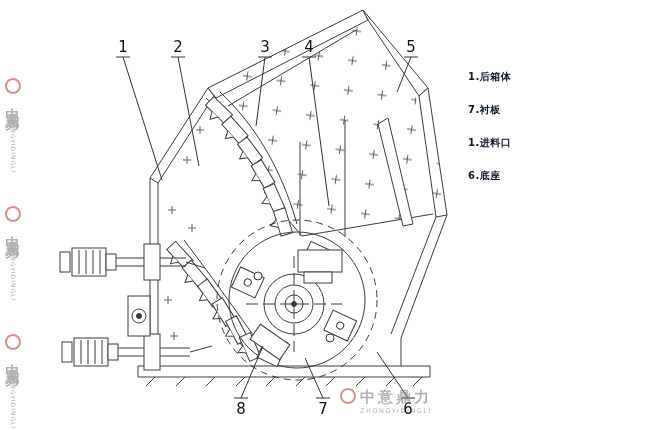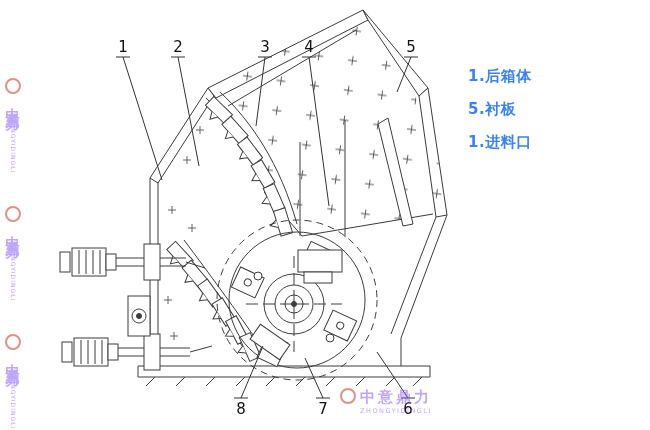--- a/index.html
+++ b/index.html
@@ -1,22 +1,22 @@
 <!DOCTYPE html>
 <html><head>
 <meta charset="utf-8">
 <style>
   html,body{margin:0;padding:0;background:#fff;}
   .stage{position:relative;width:650px;height:430px;background:#ffffff;overflow:hidden;
          font-family:"DejaVu Sans",sans-serif;}
   svg.diagram{position:absolute;left:0;top:0;}
   svg.diagram text{font-family:"DejaVu Sans",sans-serif;}
   .legend{position:absolute;left:468px;top:60px;width:175px;}
-  .legend-item{font-size:15px;font-weight:700;color:#3b82f6;line-height:33px;letter-spacing:.5px;}
-  .wm{position:absolute;color:#8b5cf6;opacity:.55;display:flex;align-items:center;}
+  .legend-item{font-size:10px;font-weight:700;color:#0f172a;line-height:33px;letter-spacing:.5px;}
+  .wm{position:absolute;color:#737373;opacity:.55;display:flex;align-items:center;}
   .wm-v{flex-direction:column;gap:3px;}
   .wm-v .cn{writing-mode:vertical-rl;text-orientation:upright;font-size:14px;font-weight:700;letter-spacing:3px;}
   .wm-v .en{writing-mode:vertical-rl;font-size:6px;letter-spacing:1px;}
   .wm-h{flex-direction:row;gap:4px;align-items:flex-start;}
   .wm-h .col{display:flex;flex-direction:column;align-items:center;}
   .wm-h .cn{font-size:15px;font-weight:700;letter-spacing:3px;}
   .wm-h .en{font-size:6.5px;letter-spacing:1.5px;}
   .seal{width:12px;height:12px;border:2px solid #c0392b;border-radius:50%;flex:0 0 auto;}
 </style>
 </head>
@@ -230,22 +230,23 @@
         <text x="411" y="52">5</text>
         <text x="241" y="414">8</text>
         <text x="323" y="414">7</text>
         <text x="408" y="414">6</text>
       </g>
     </g>
   </svg>
 
   <div class="legend">
     <div class="legend-item">1.后箱体</div>
-    <div class="legend-item">5.衬板</div>
+    <div class="legend-item">7.衬板</div>
     <div class="legend-item">1.进料口</div>
+    <div class="legend-item">6.底座</div>
   </div>
 
   <div class="wm wm-v" style="left:4px;top:78px;">
     <span class="seal"></span>
     <span class="cn">中意鼎力</span>
     <span class="en">ZHONGYIDINGLI</span>
   </div>
   <div class="wm wm-v" style="left:4px;top:206px;">
     <span class="seal"></span>
     <span class="cn">中意鼎力</span>

